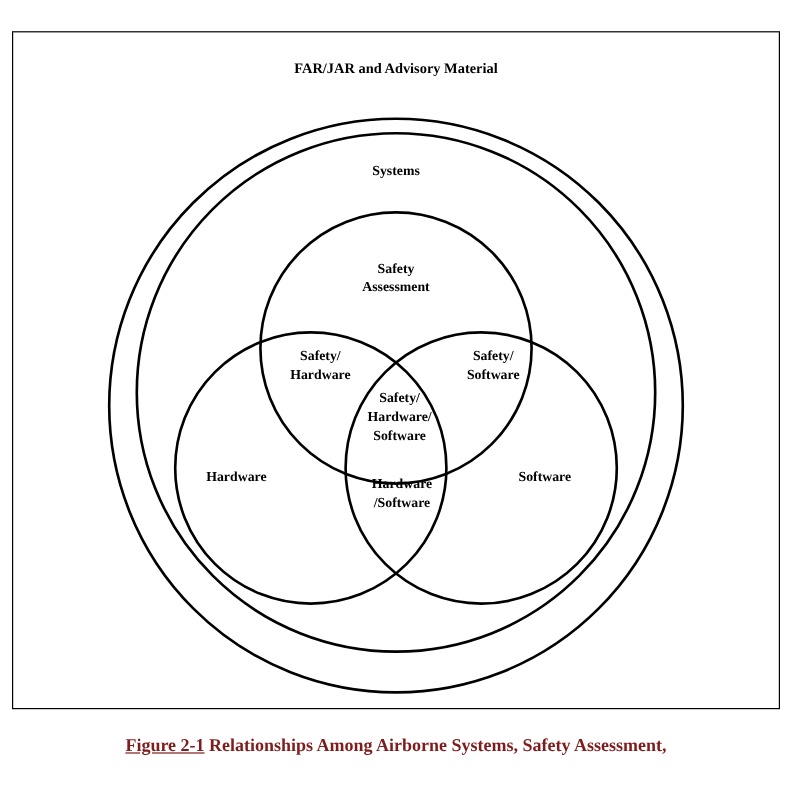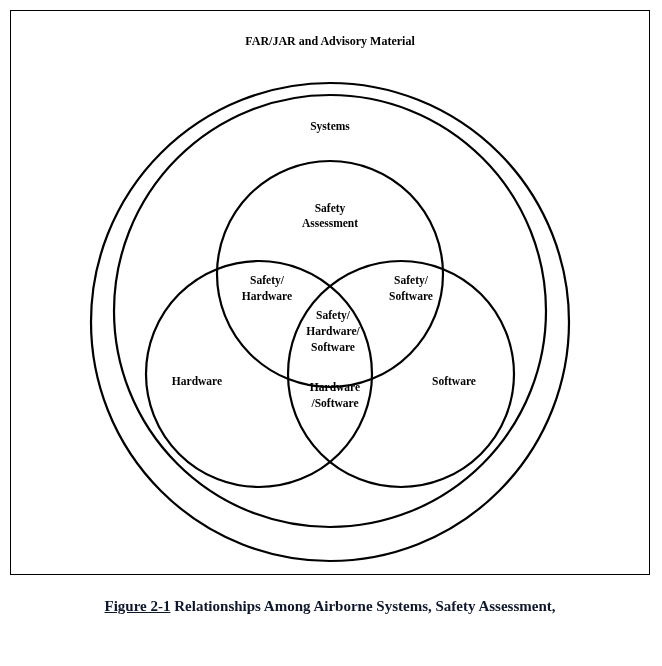--- a/index.html
+++ b/index.html
@@ -12,20 +12,21 @@
     height: 666px;
     font-family: "Liberation Serif", serif;
     color: #000000;
     overflow: hidden;
   }
   #page {
     position: relative;
     width: 662px;
     height: 530px;
     background: #ffffff;
+    margin-top: 16px;
   }
   
   #frame {
     position: absolute;
     left: 10px;
     top: 10px;
     width: 640px;
     height: 565px;
     border: 1px solid #000000;
     box-sizing: border-box;
@@ -59,21 +60,21 @@
   #caption {
     position: absolute;
     left: 10px;
     top: 596px;
     width: 640px;
     text-align: center;
     font-family: "Liberation Serif", serif;
     font-weight: bold;
     font-size: 15px;
     line-height: 1.42;
-    color: #0f172a;
+    color: #7f1d1d;
   }
   #caption .fignum {
     text-decoration: underline;
   }
 </style>
 </head>
 <body>
 
 <div id="page">
 

